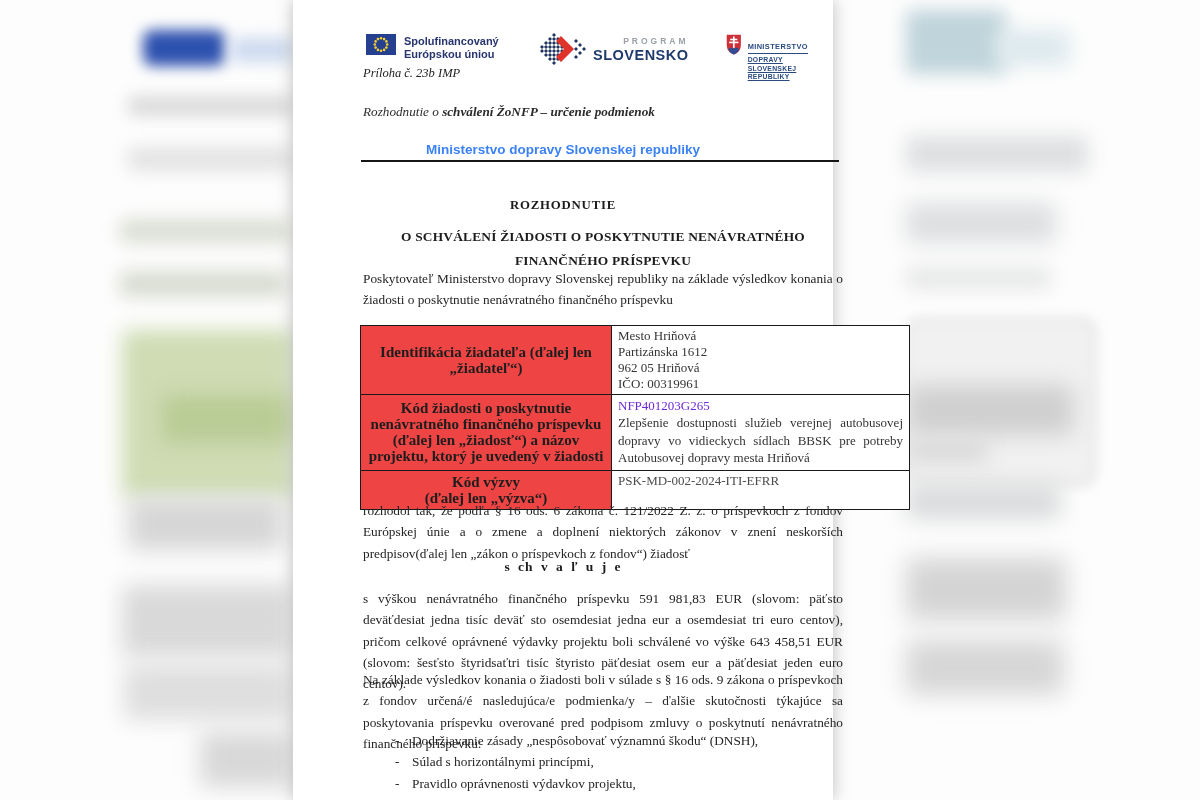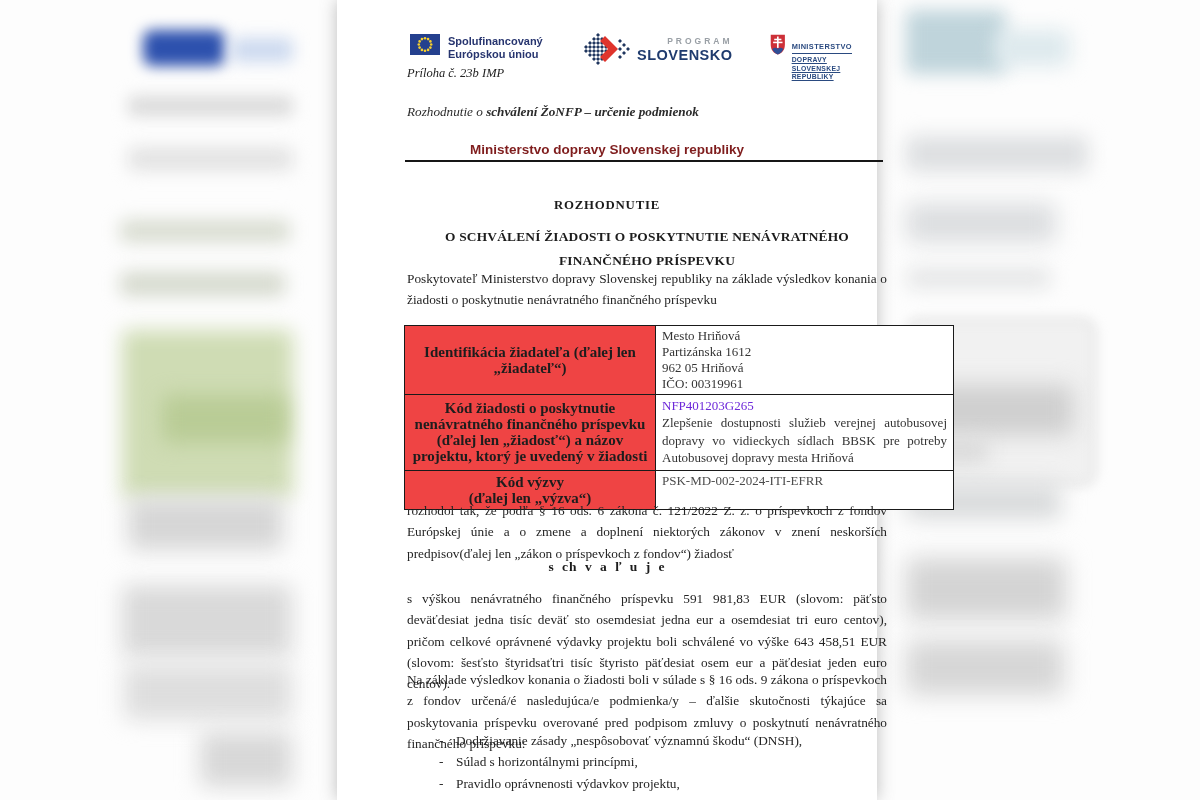--- a/index.html
+++ b/index.html
@@ -1,41 +1,41 @@
 <!DOCTYPE html>
 <html><head>
 <meta charset="utf-8">
 <style>
   html,body{margin:0;padding:0;}
   .stage{position:relative;width:1200px;height:800px;background:#fdfdfd;overflow:hidden;
          font-family:"Liberation Serif","DejaVu Serif",serif;color:#1c1c1c;}
   .blob{position:absolute;z-index:1;border-radius:6px;}
   
   .page{position:absolute;left:293px;top:0;width:540px;height:800px;background:#ffffff;
-        z-index:2;box-shadow:0 0 16px rgba(110,110,110,.45);margin-left:44px;}
+        z-index:2;box-shadow:0 0 16px rgba(110,110,110,.45);}
   .abs{position:absolute;}
   
   .eu-logo{left:73px;top:34px;display:flex;gap:8px;align-items:flex-start;}
   .eu-text{font-family:"Liberation Sans",sans-serif;font-weight:bold;font-size:11px;
            line-height:13px;color:#27356f;padding-top:1px;}
   .program-logo{left:247px;top:29px;display:flex;gap:7px;align-items:center;text-align:right;}
   .prog-text{font-family:"Liberation Sans",sans-serif;}
   .prog-top{font-size:8.5px;letter-spacing:3px;color:#9aa0a6;font-weight:bold;}
   .prog-bottom{font-size:14.5px;letter-spacing:.5px;color:#1f3b6e;font-weight:bold;margin-top:1px;}
   .ministry-logo{left:433px;top:33px;display:flex;gap:6px;align-items:flex-start;}
   .min-text{font-family:"Liberation Sans",sans-serif;color:#2a4a80;font-weight:bold;padding-top:2px;text-decoration:underline;}
   .min-l1{font-size:7.4px;letter-spacing:.4px;border-bottom:1px solid #2a4a80;
           padding-bottom:2px;margin-bottom:2px;display:inline-block;}
   .min-l2,.min-l3{font-size:6.8px;letter-spacing:.3px;line-height:8.5px;}
   
   .priloha{left:70px;top:66px;font-style:italic;font-size:12.5px;color:#222;}
   .subject{left:70px;top:104px;font-style:italic;font-size:13.2px;color:#2b2b2b;}
   .subject b{font-weight:bold;}
   .provider{left:0;right:0;top:142px;text-align:center;font-family:"Liberation Sans",sans-serif;
-            font-weight:bold;font-size:13.5px;color:#7f1d1d;}
+            font-weight:bold;font-size:13.5px;color:#3b82f6;}
   .rule{left:68px;top:160px;width:478px;height:2px;background:#161616;}
   .d-title{left:0;right:0;top:198px;text-align:center;font-weight:bold;font-size:12.8px;letter-spacing:.8px;}
   .d-subtitle{left:70px;top:225px;width:480px;text-align:center;font-weight:bold;
               font-size:13.4px;line-height:24px;letter-spacing:.2px;}
   .para{left:70px;width:480px;font-size:13.3px;line-height:21.3px;text-align:justify;color:#242424;}
   .p-intro{top:268px;}
   .p-law{top:500px;}
   .approve{left:0;right:0;top:559px;text-align:center;font-weight:bold;font-size:13.5px;
            letter-spacing:1px;word-spacing:3px;}
   .p-amount{top:588px;}

